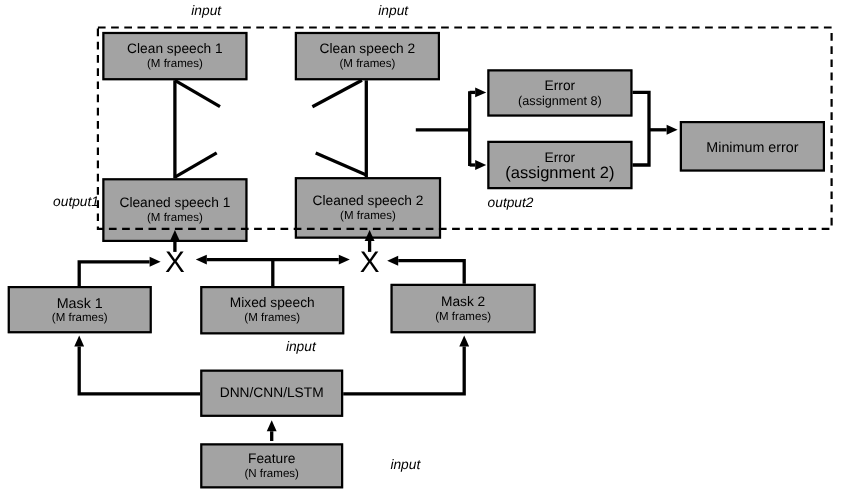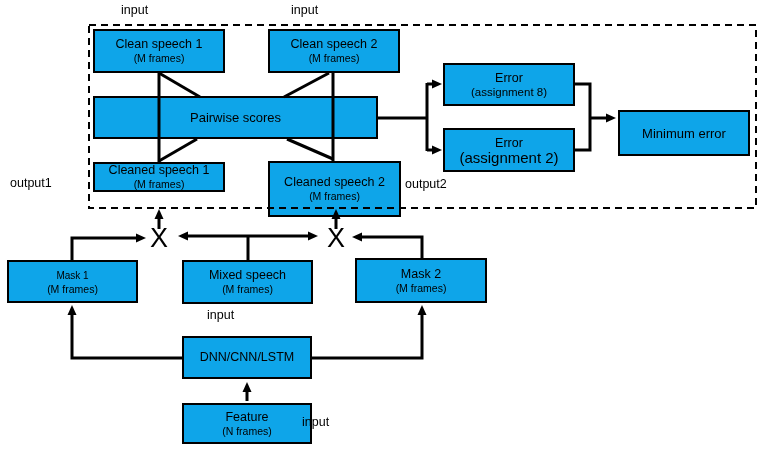--- a/index.html
+++ b/index.html
@@ -2,29 +2,29 @@
 <html><head>
 <meta charset="utf-8">
 <style>
   html,body { margin:0; padding:0; background:#ffffff; }
   .stage {
     position:relative; width:771px; height:457px; background:#ffffff;
     font-family:"Liberation Sans", sans-serif; color:#000; overflow:hidden;
   }
   .layer-svg { position:absolute; left:0; top:0; z-index:2; pointer-events:none; }
   .box {
-    position:absolute; box-sizing:border-box; border:2px solid #000; background:#0ea5e9;
+    position:absolute; box-sizing:border-box; border:2px solid #000; background:#a3a3a3;
     display:flex; flex-direction:column; align-items:center; justify-content:center;
     text-align:center; z-index:1;
   }
   .box .t { font-size:12.5px; line-height:15px; white-space:nowrap; }
   .box .s { font-size:10.5px; line-height:13px; white-space:nowrap; }
   .lbl {
     position:absolute; font-size:12.5px; line-height:14px; width:80px;
-    text-align:left; z-index:3; white-space:nowrap;
+    text-align:right; z-index:3; white-space:nowrap;font-style:italic;
   }
   .xsym {
     position:absolute; font-size:27px; line-height:26px; width:36px;
     text-align:center; z-index:3; font-weight:400;
   }
 </style>
 </head>
 <body>
 
 <div class="stage">
@@ -74,25 +74,22 @@
   <div class="box" style="left:93px;top:29px;width:132px;height:44px">
     <div class="t">Clean speech 1</div>
     <div class="s">(M frames)</div>
   </div>
 
   <div class="box" style="left:268px;top:29px;width:132px;height:44px">
     <div class="t">Clean speech 2</div>
     <div class="s">(M frames)</div>
   </div>
 
-  <div class="box" style="left:93px;top:96px;width:285px;height:43px">
-    <div class="t" style="font-size:13px">Pairwise scores</div>
-  </div>
 
-  <div class="box" style="left:93px;top:162px;width:132px;height:30px">
+  <div class="box" style="left:93px;top:162px;width:132px;height:58px">
     <div class="t">Cleaned speech 1</div>
     <div class="s">(M frames)</div>
   </div>
 
   <div class="box" style="left:268px;top:161px;width:133px;height:56px">
     <div class="t">Cleaned speech 2</div>
     <div class="s">(M frames)</div>
   </div>
 
   <div class="box" style="left:443px;top:63px;width:132px;height:43px">
@@ -103,21 +100,21 @@
   <div class="box" style="left:443px;top:128px;width:132px;height:44px">
     <div class="t">Error</div>
     <div class="s" style="font-size:15px">(assignment 2)</div>
   </div>
 
   <div class="box" style="left:618px;top:110px;width:132px;height:46px">
     <div class="t" style="font-size:13px">Minimum error</div>
   </div>
 
   <div class="box" style="left:7px;top:260px;width:131px;height:43px">
-    <div class="t" style="font-size:10px">Mask 1</div>
+    <div class="t" style="font-size:13px">Mask 1</div>
     <div class="s">(M frames)</div>
   </div>
 
   <div class="box" style="left:182px;top:260px;width:131px;height:44px">
     <div class="t">Mixed speech</div>
     <div class="s">(M frames)</div>
   </div>
 
   <div class="box" style="left:355px;top:258px;width:132px;height:45px">
     <div class="t">Mask 2</div>

